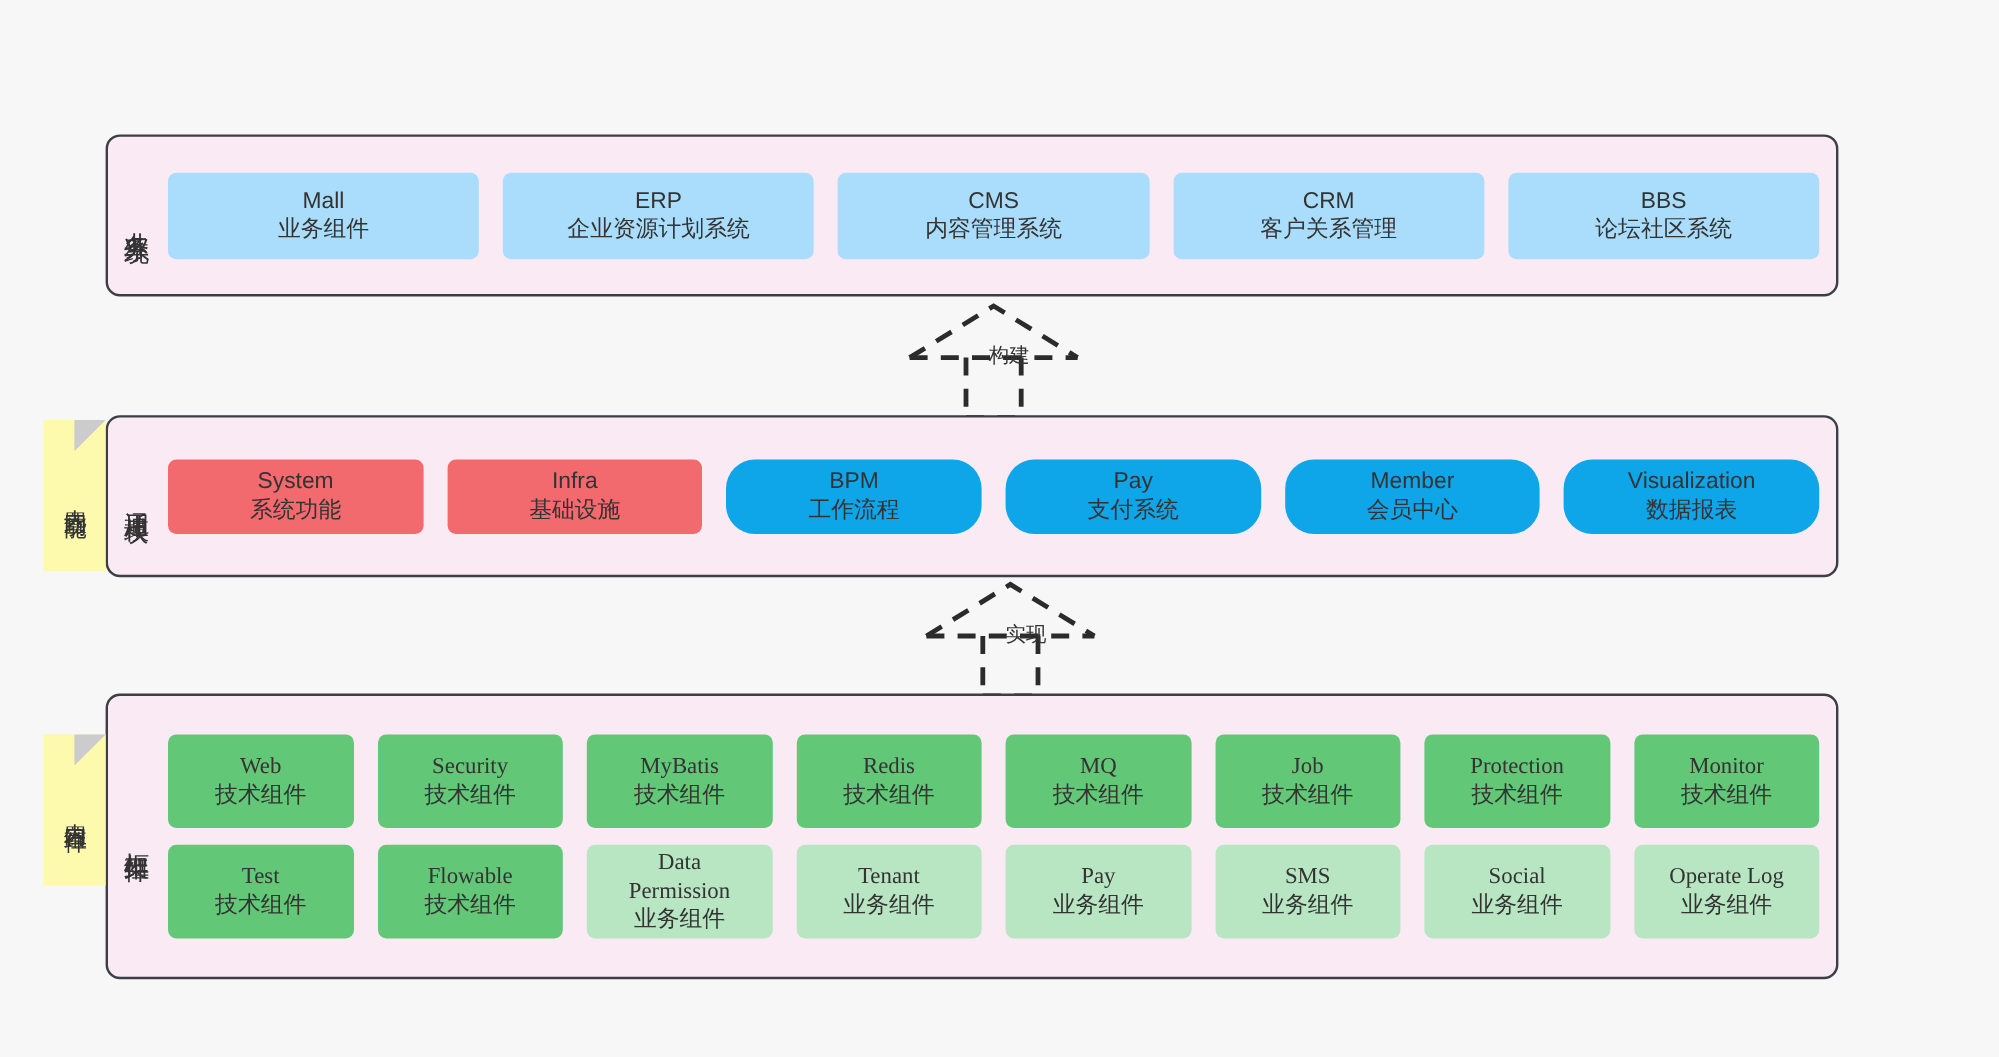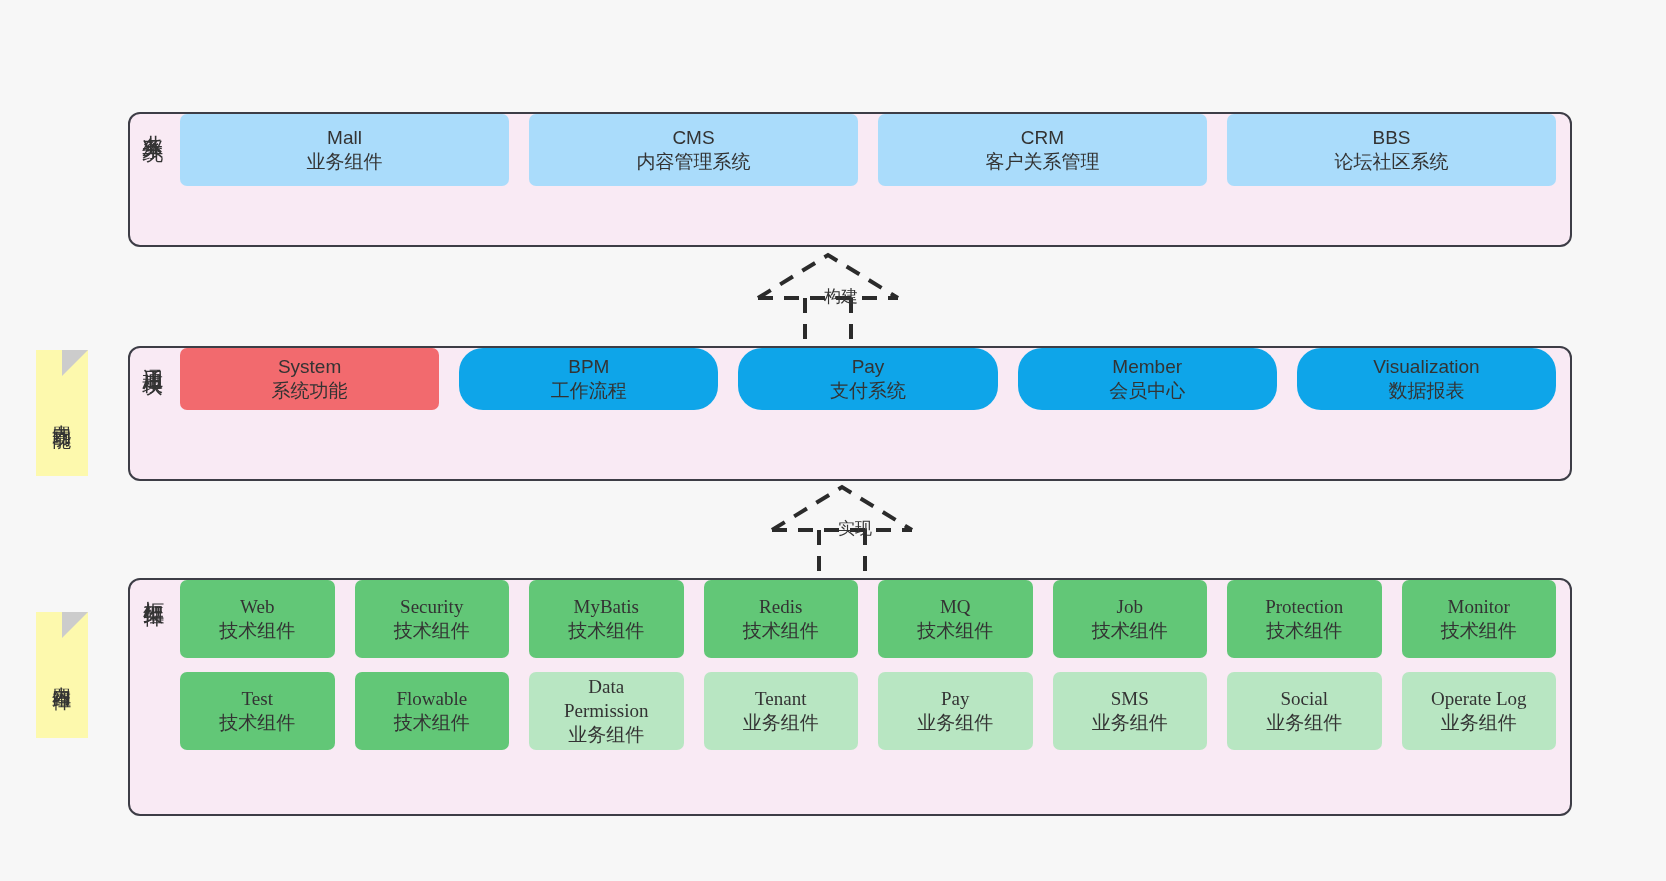--- a/index.html
+++ b/index.html
@@ -22,22 +22,21 @@
   }
 
   
   .layer {
     position: absolute;
     background: #f9eaf4;
     border: 2px solid #3d3d46;
     border-radius: 12px;
     box-sizing: border-box;
     display: flex;
-    align-items: flex-start;
-    margin-left: 40px;
+    align-items: center;
   }
   .layer-title {
     flex: 0 0 auto;
     width: 46px;
     display: flex;
     align-items: center;
     justify-content: center;
     font-size: 21px;
     line-height: 1.12;
     color: #333333;
@@ -144,20 +143,24 @@
 
 <div class="canvas">
 
   <div class="layer" id="layer-business">
     <div class="layer-title">业务系统</div>
     <div class="layer-body">
       <div class="row">
         <div class="cell c-blue">
           <span class="ln">Mall</span>
           <span class="ln">业务组件</span>
+        </div>
+        <div class="cell c-blue">
+          <span class="ln">ERP</span>
+          <span class="ln">企业资源计划系统</span>
         </div>
         <div class="cell c-blue">
           <span class="ln">CMS</span>
           <span class="ln">内容管理系统</span>
         </div>
         <div class="cell c-blue">
           <span class="ln">CRM</span>
           <span class="ln">客户关系管理</span>
         </div>
         <div class="cell c-blue">
@@ -180,20 +183,24 @@
   </div>
 
   <div class="layer" id="layer-modules">
     <div class="layer-title">通用模块</div>
     <div class="layer-body">
       <div class="row">
         <div class="cell c-red">
           <span class="ln">System</span>
           <span class="ln">系统功能</span>
         </div>
+        <div class="cell c-red">
+          <span class="ln">Infra</span>
+          <span class="ln">基础设施</span>
+        </div>
         <div class="cell c-pink">
           <span class="ln">BPM</span>
           <span class="ln">工作流程</span>
         </div>
         <div class="cell c-pink">
           <span class="ln">Pay</span>
           <span class="ln">支付系统</span>
         </div>
         <div class="cell c-pink">
           <span class="ln">Member</span>

